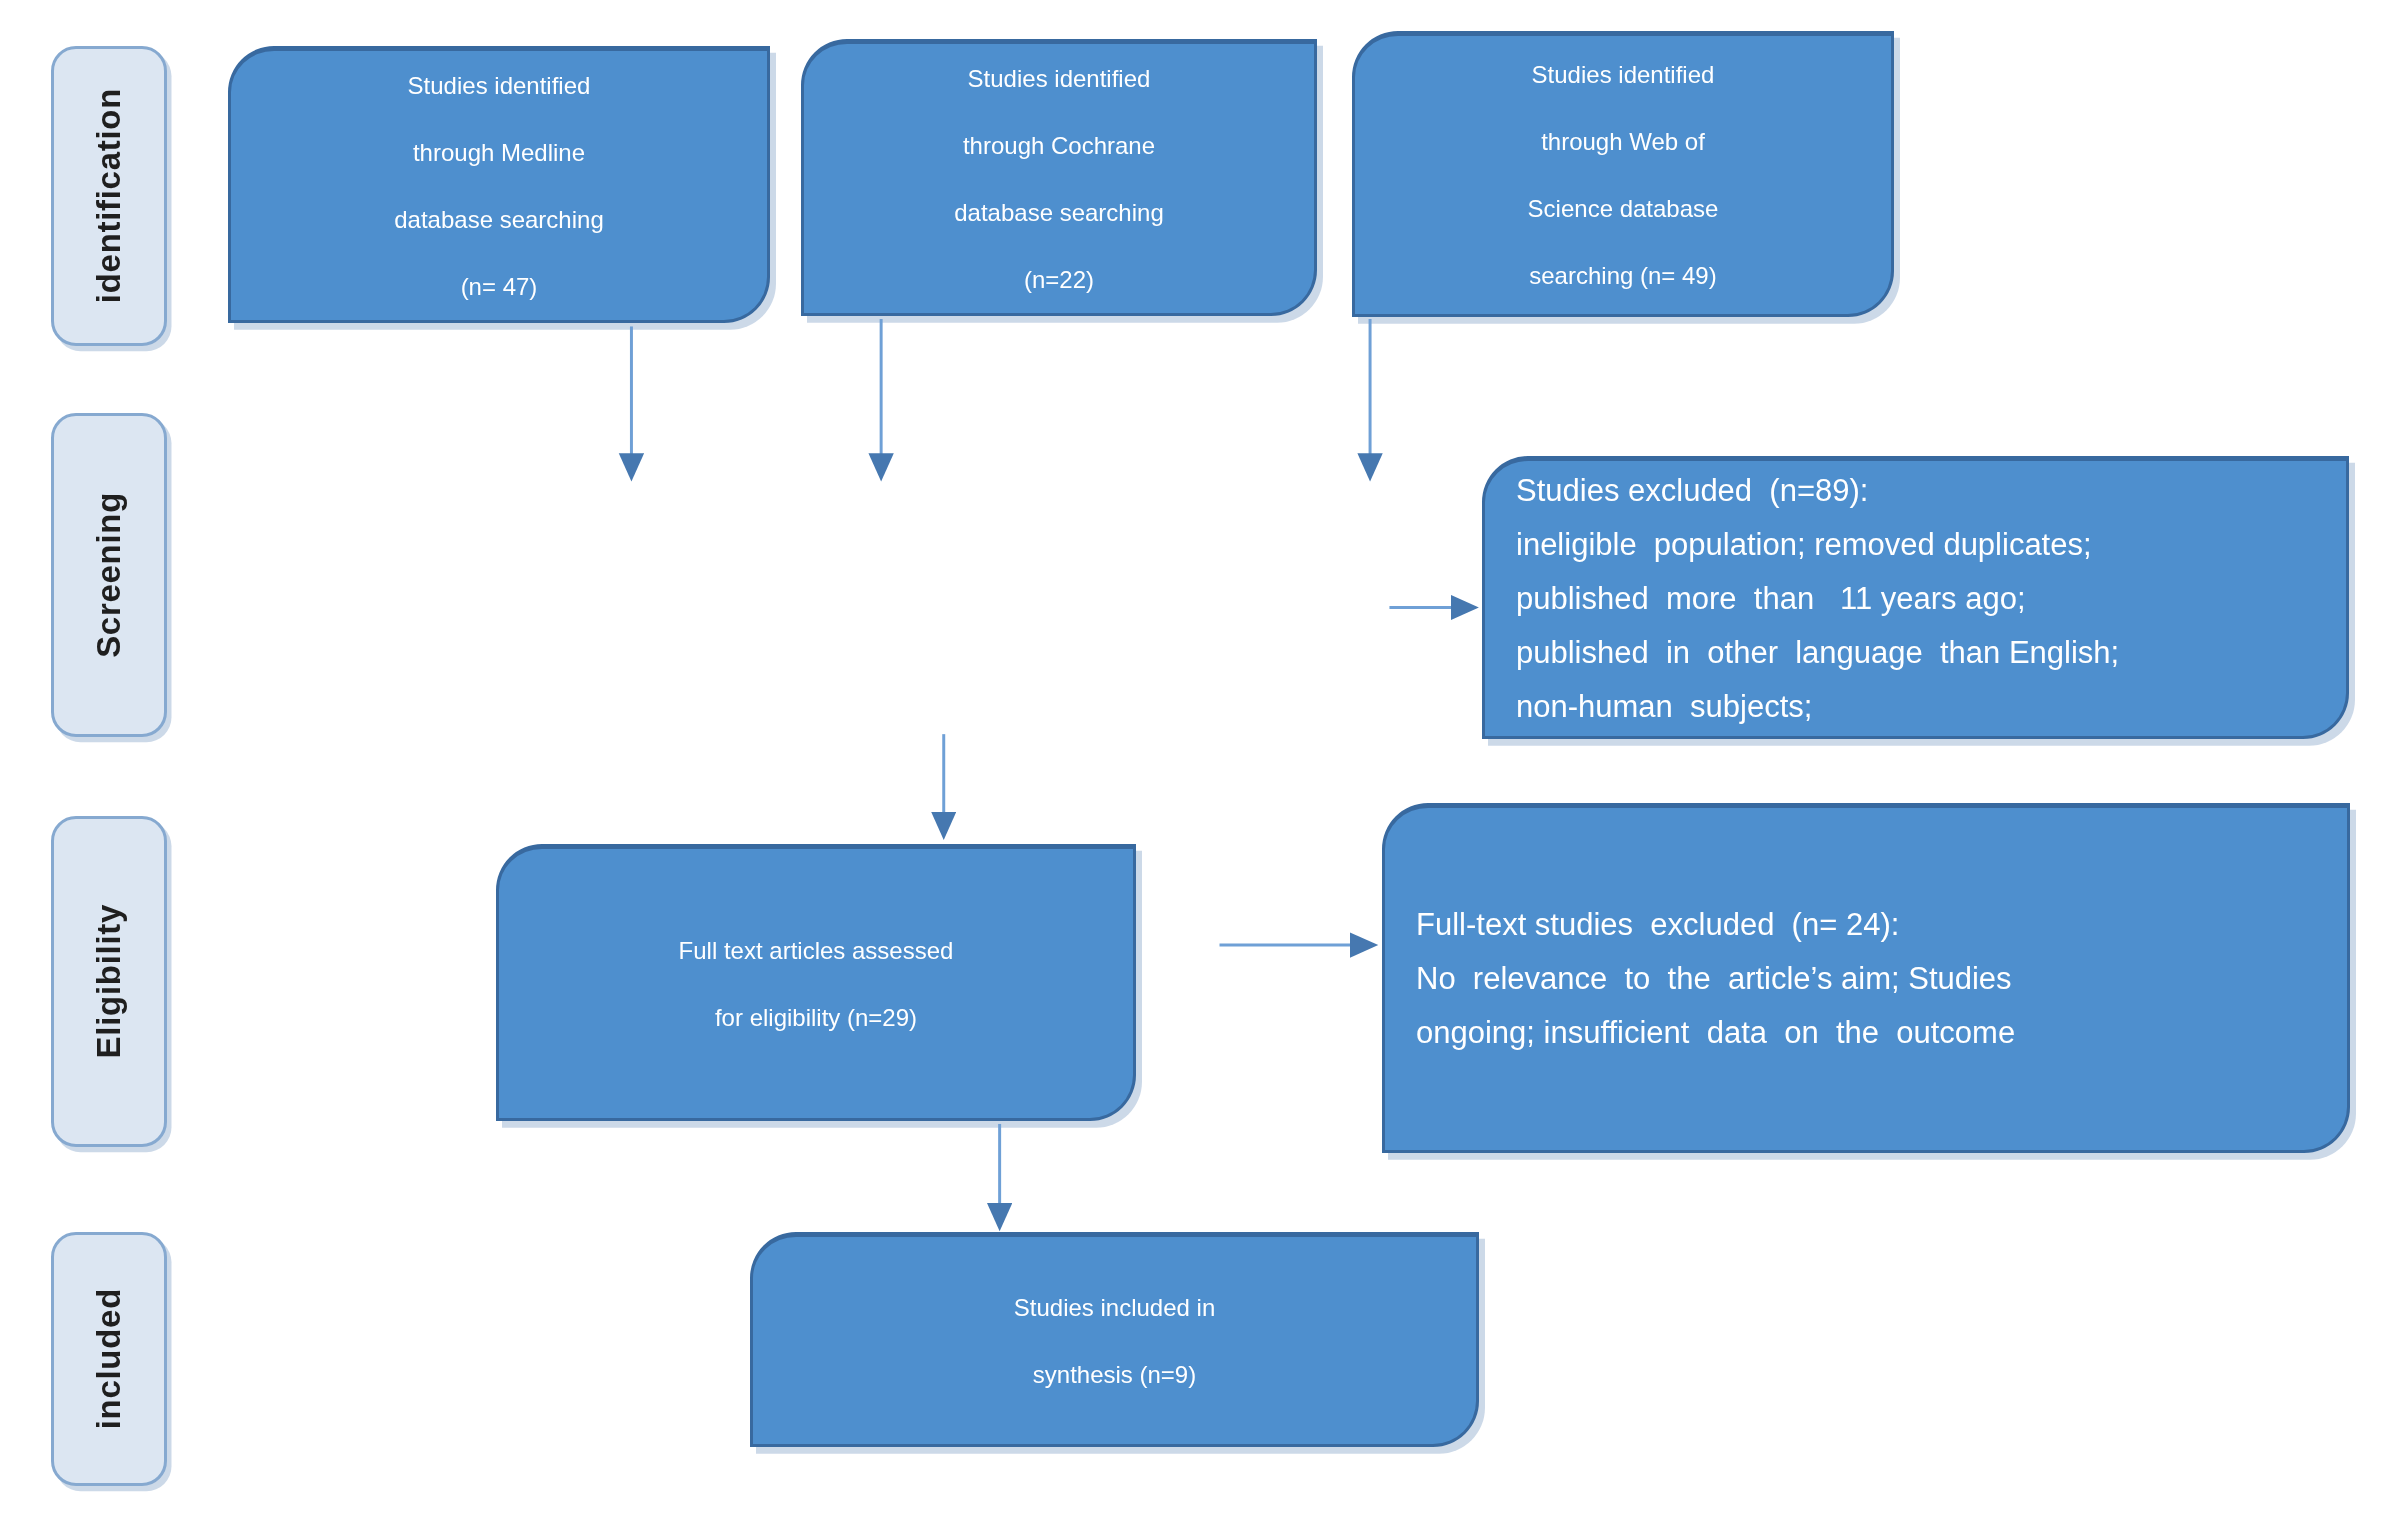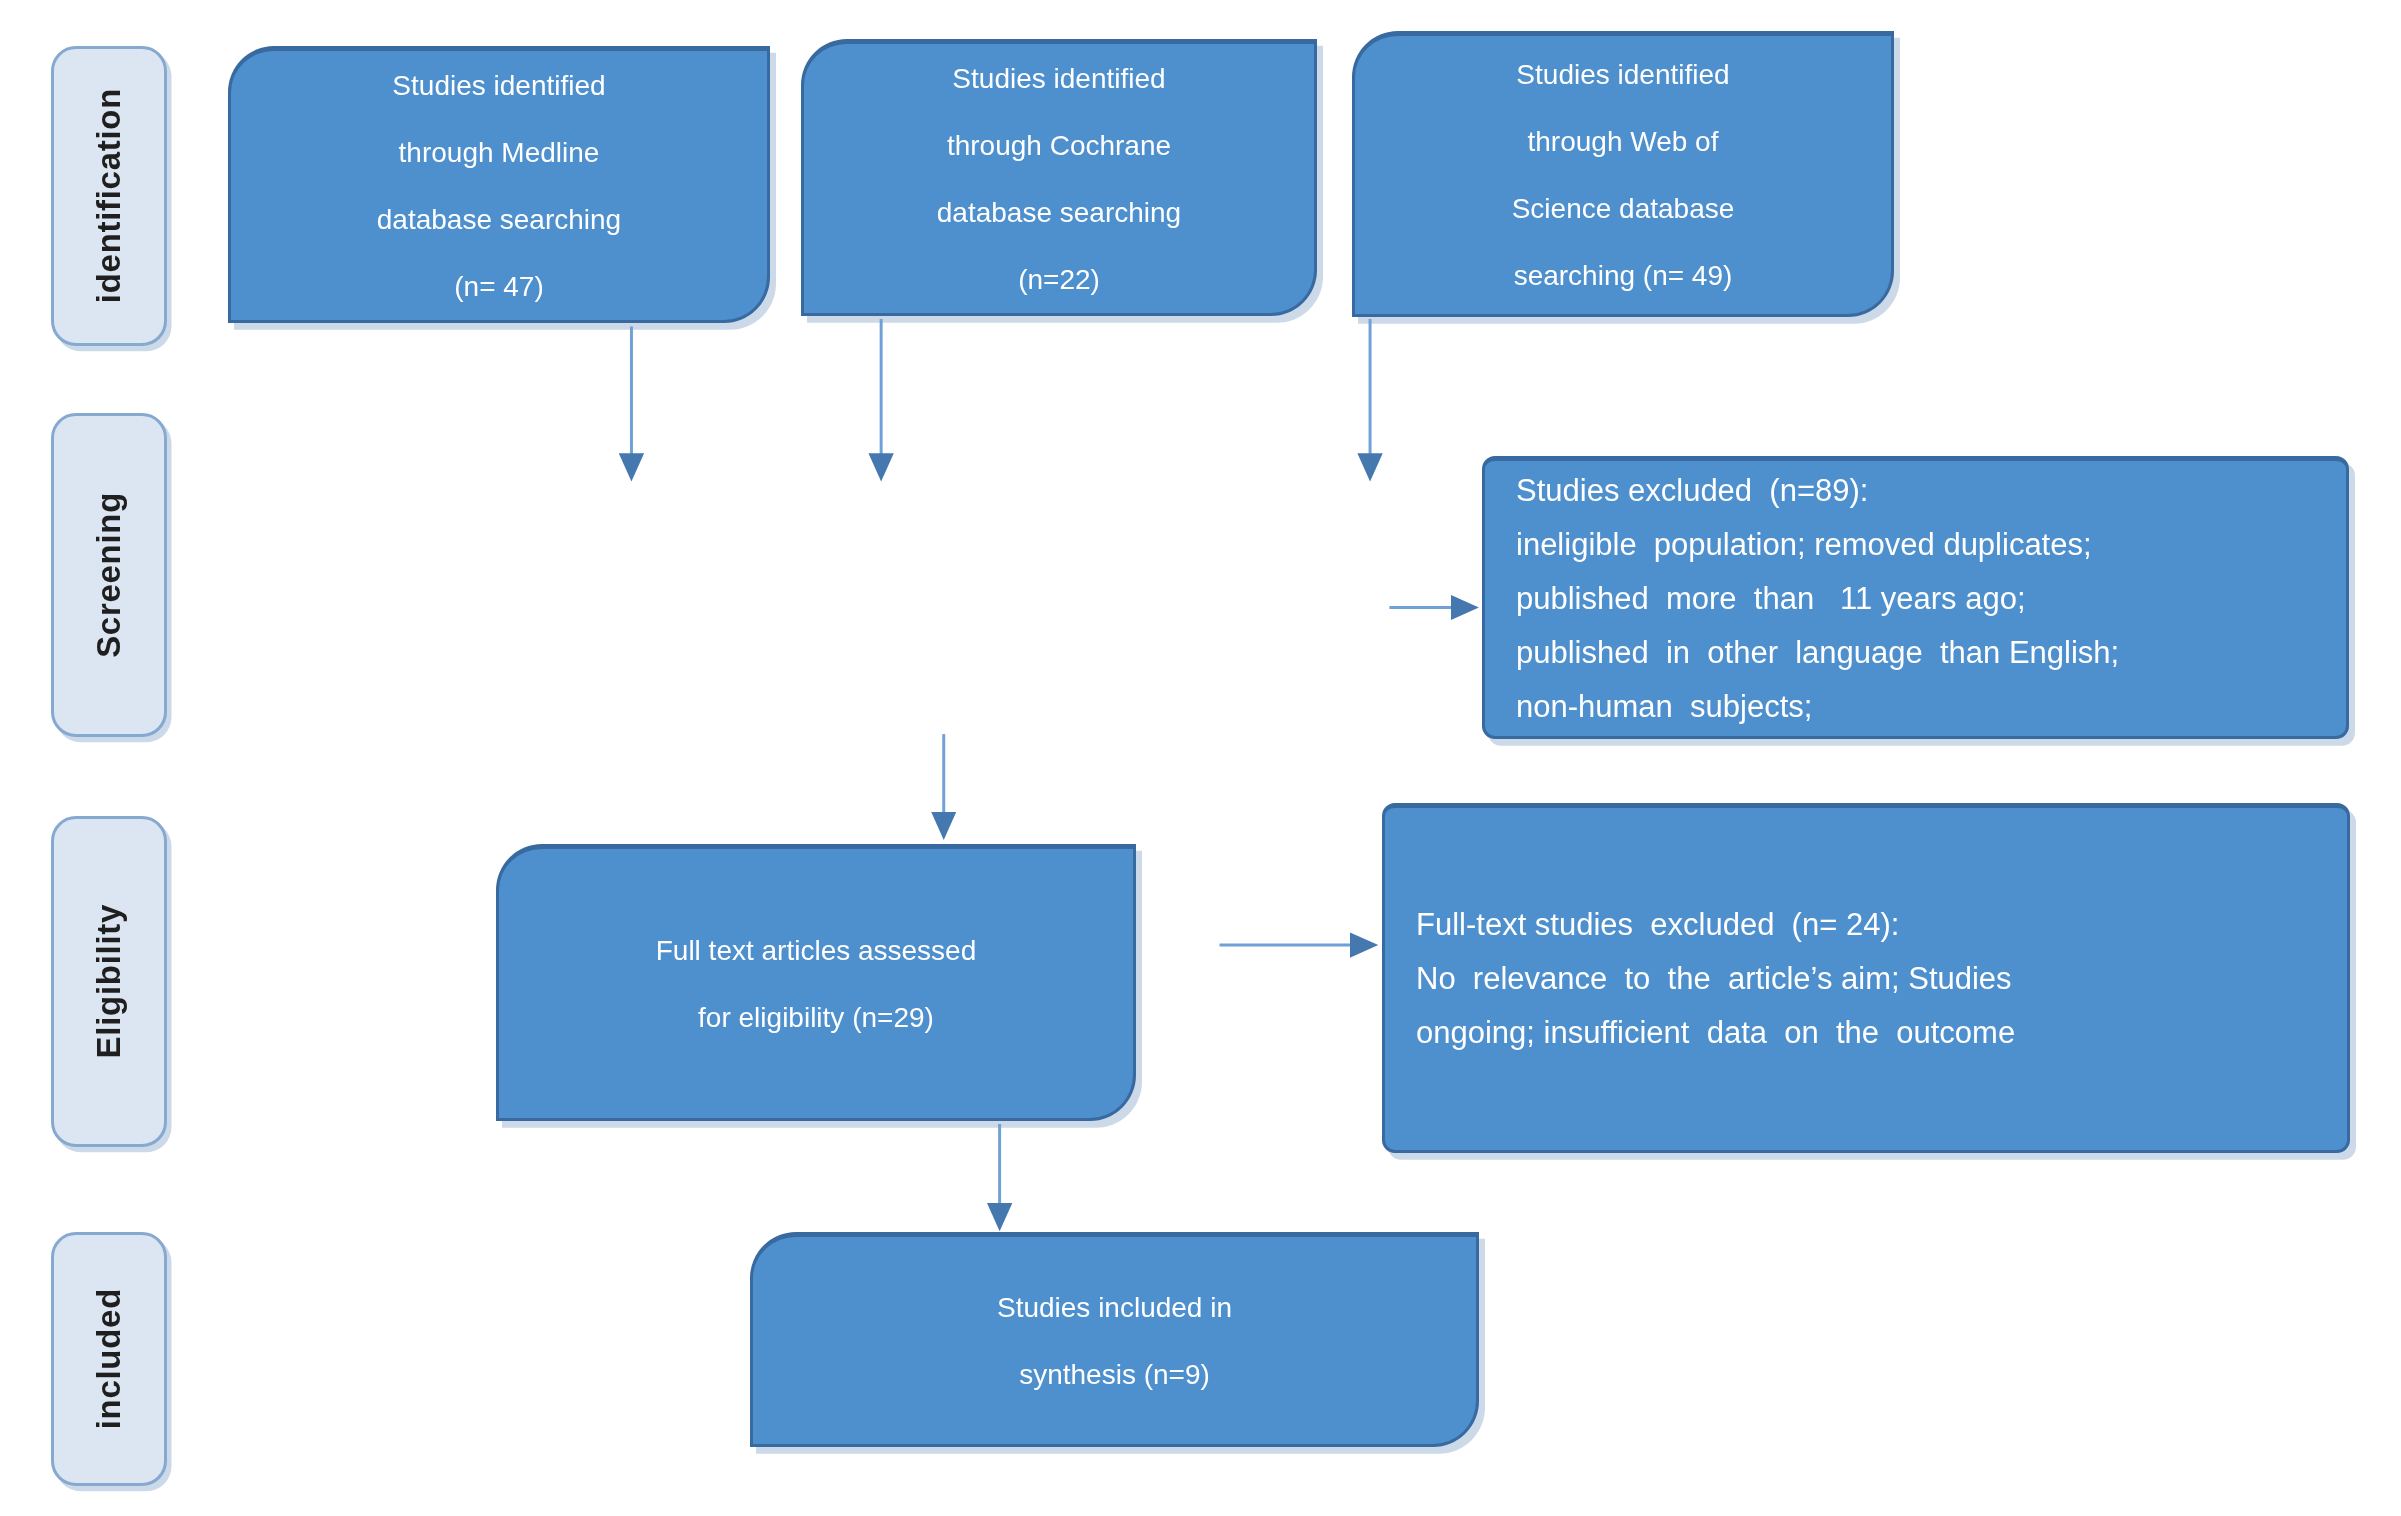--- a/index.html
+++ b/index.html
@@ -50,27 +50,26 @@
     border-radius: 46px 0 46px 0;
     box-shadow: 6px 6.7px 0 rgba(141, 170, 203, 0.45);
     color: #ffffff;
     display: flex;
     align-items: center;
     justify-content: center;
   }
   .flowbox .txt {
     white-space: pre-line;
     text-align: center;
-    font-size: 28px;
+    font-size: 24px;
     line-height: 67px;
   }
   .flowbox.note {
     align-items: center;
     justify-content: flex-start;
-    border-radius: 13px;
   }
   .flowbox.note .lines {
     padding-left: 31px;
     padding-right: 15px;
   }
   .flowbox.note .line {
     display: block;
     white-space: pre-wrap;
     text-align: left;
     font-size: 31px;

